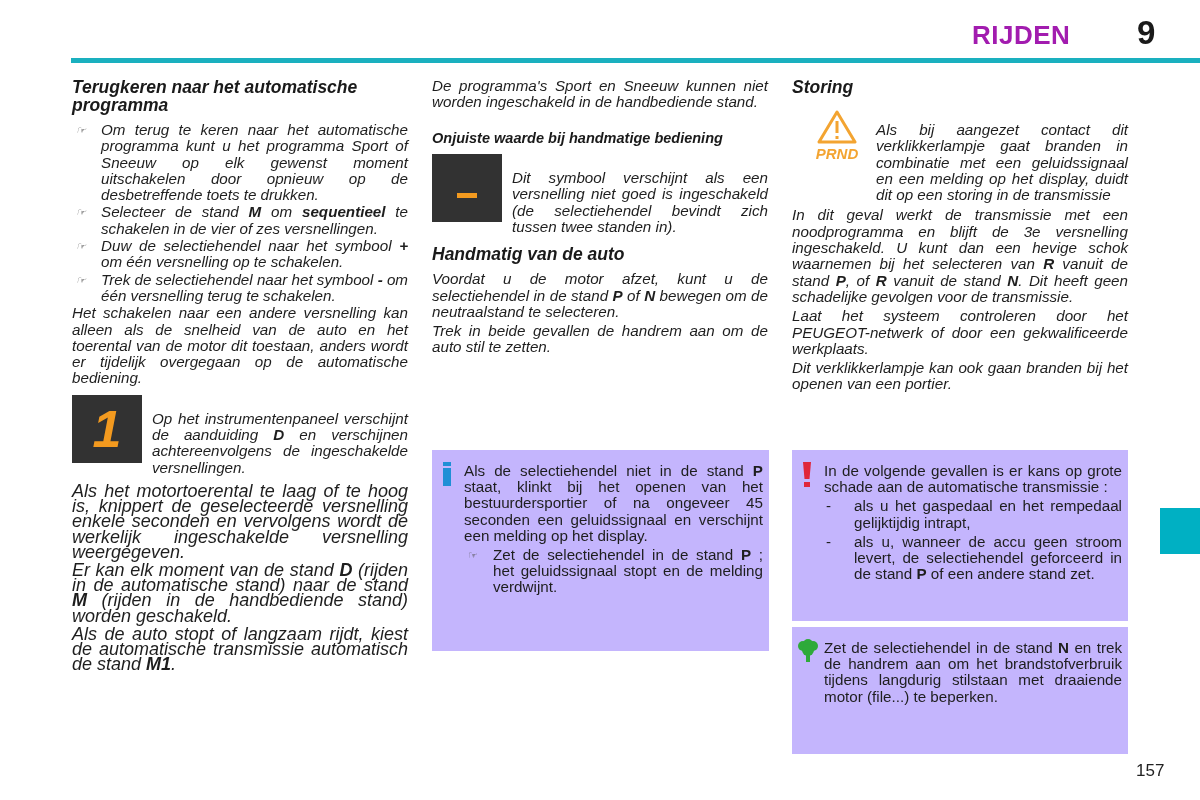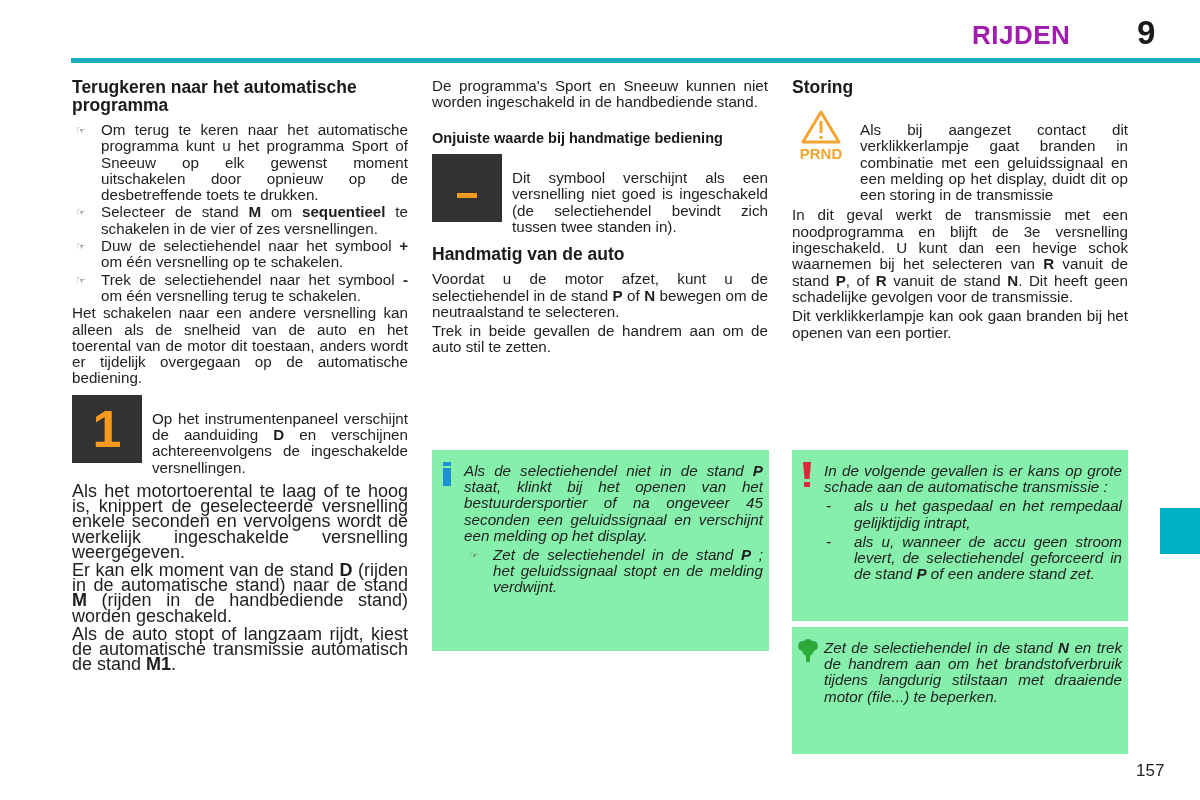--- a/index.html
+++ b/index.html
@@ -15,49 +15,49 @@
   }
   .accent-line {
     position: absolute; left: 71px; top: 58px; width: 1129px; height: 5px; background: #1ab0bf;
   }
   .side-tab {
     position: absolute; left: 1160px; top: 508px; width: 40px; height: 46px; background: #00b0c3;
   }
   .page-number {
     position: absolute; left: 1136px; top: 761px; font-size: 17px; color: #222;
   }
-  .col { position: absolute; font-size: 15.2px; line-height: 16.3px; }
+  .col { position: absolute; font-size: 15.2px; line-height: 16.3px; font-style: italic; }
   .col1 { left: 72px; top: 78px; width: 336px; }
   .col2 { left: 432px; top: 78px; width: 336px; }
   .col3 { left: 792px; top: 78px; width: 336px; }
   h2 { font-size: 17.5px; line-height: 18px; font-weight: bold; margin: 0 0 8px 0; color: #1a1a1a; }
   h3 { font-size: 14.5px; line-height: 15.5px; font-weight: bold; margin: 0 0 4px 0; color: #1a1a1a; }
   p { margin: 0 0 3px 0; text-align: justify; }
   .bullet { position: relative; padding-left: 29px; text-align: justify; margin: 0 0 1px 0; }
   .bullet .hand { position: absolute; left: 4px; top: 0; font-size: 11px; color: #555; }
   .icon-row { display: flex; align-items: flex-start; margin: 4px 0 4px 0; }
   .gear-box {
     flex: 0 0 auto; width: 70px; height: 68px; background: #323232; margin-right: 10px; margin-top: 4px;
     display: flex; align-items: center; justify-content: center; color: #f39a1f; font-weight: bold;
   }
   .gear-box.one { font-size: 52px; }
   .gear-dash { width: 20px; height: 5px; background: #f39a1f; margin-top: 14px; }
   .icon-row .text { flex: 1; text-align: justify; margin-top: 20px; }
   .small-text { font-size: 18px; line-height: 15.2px; }
   .note {
-    position: absolute; background: #86efac; font-size: 15.2px; line-height: 16.2px; font-style: italic;
+    position: absolute; background: #c4b5fd; font-size: 15.2px; line-height: 16.2px;
   }
   .note .inner { position: absolute; left: 32px; right: 6px; top: 13px; }
   .note .note-icon { position: absolute; left: 10px; top: 12px; }
   .note-info { left: 432px; top: 450px; width: 337px; height: 201px; }
   .note-warn { left: 792px; top: 450px; width: 336px; height: 171px; }
   .note-eco { left: 792px; top: 627px; width: 336px; height: 127px; }
   .dash-item { position: relative; padding-left: 30px; text-align: justify; margin-top: 3px; }
   .dash-item .dash { position: absolute; left: 2px; top: 0; }
-  .prnd-icon { flex: 0 0 auto; width: 58px; margin-right: 10px; margin-top: 8px; text-align: center; }
+  .prnd-icon { flex: 0 0 auto; width: 58px; margin-right: 10px; margin-top: 8px; text-align: center; margin-left: 16px; }
   .prnd-label { color: #f3a431; font-weight: bold; font-size: 15px; line-height: 14px; }
   b { font-weight: bold; }
 </style>
 </head>
 <body>
 
 <div class="header-title">RIJDEN</div>
 <div class="header-chapter">9</div>
 <div class="accent-line"></div>
 <div class="side-tab"></div>
@@ -141,20 +141,21 @@
           <rect x="18.5" y="11" width="3" height="12" fill="#f3a431"></rect>
           <rect x="18.5" y="26" width="3" height="3" fill="#f3a431"></rect>
         </svg>
       <div class="prnd-label">PRND</div>
     </div>
     <div class="text">Als bij aangezet contact dit verklikkerlampje gaat branden in combinatie met een geluidssignaal en een melding op het display, duidt dit op een storing in de transmissie</div>
   </div>
   <p>
     <span>In dit geval werkt de transmissie met een noodprogramma en blijft de 3e versnelling ingeschakeld. U kunt dan een hevige schok waarnemen bij het selecteren van </span><b>R</b><span> vanuit de stand </span><b>P</b><span>, of </span><b>R</b><span> vanuit de stand </span><b>N</b><span>. Dit heeft geen schadelijke gevolgen voor de transmissie.</span>
   </p>
+  <p>Laat het systeem controleren door het PEUGEOT-netwerk of door een gekwalificeerde werkplaats.</p>
   <p>Dit verklikkerlampje kan ook gaan branden bij het openen van een portier.</p>
 </div>
 
 <div class="note note-warn">
   <span class="note-icon">
     <svg width="10" height="26" viewBox="0 0 10 26">
         <path d="M1 0 H9 L7.5 17 H2.5 Z" fill="#e0263a"></path>
         <rect x="2" y="20" width="6" height="5" fill="#e0263a"></rect>
       </svg>
   </span>

